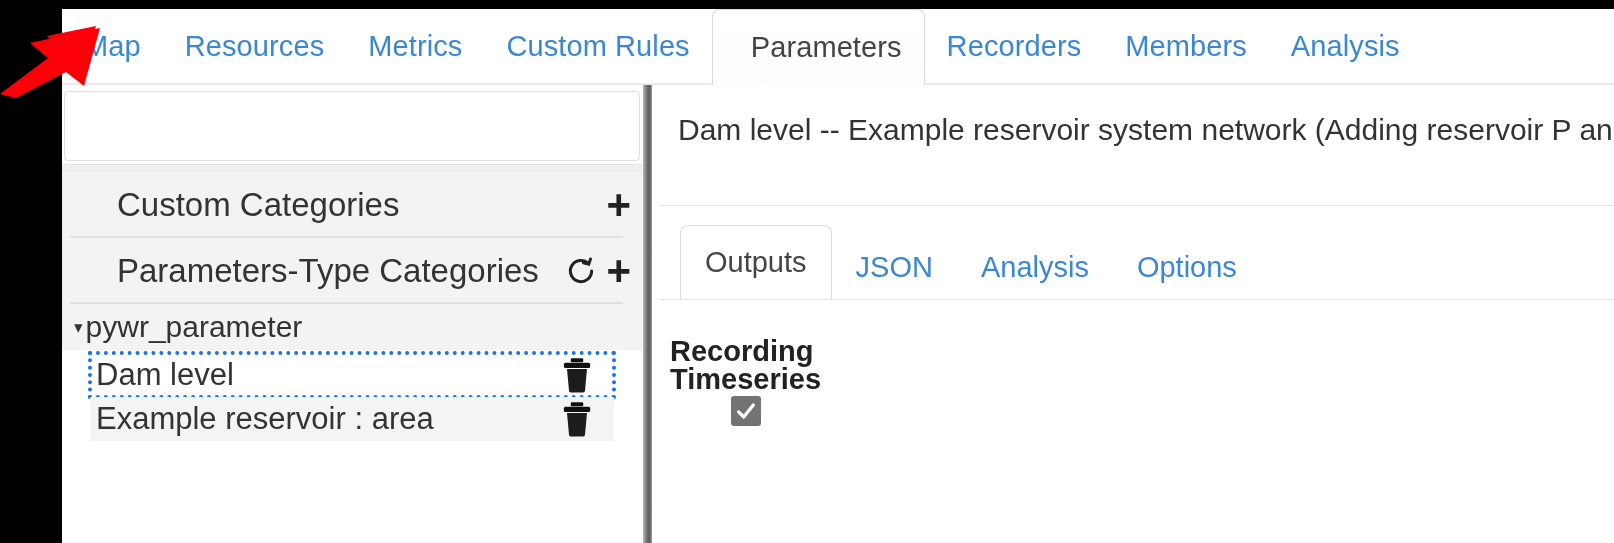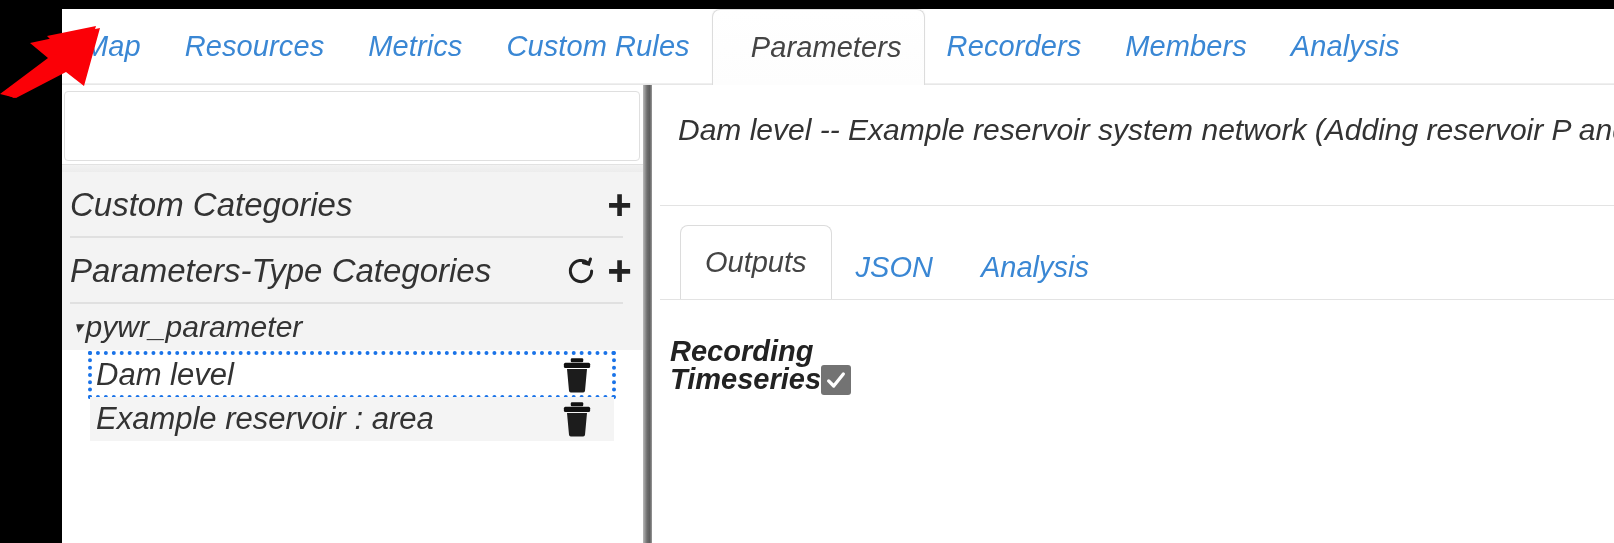--- a/index.html
+++ b/index.html
@@ -6,21 +6,21 @@
   html,body { width:1614px; height:543px; overflow:hidden; background:#000; }
   body { font-family:"Liberation Sans", sans-serif; }
 
   #screen { position:relative; width:1614px; height:543px; background:#000; }
 
   
   .black-top { position:absolute; left:0; top:0; width:1614px; height:9px; background:#000; z-index:30; }
   .black-left { position:absolute; left:0; top:0; width:62px; height:543px; background:#000; z-index:29; }
 
   
-  .page { position:absolute; left:62px; top:9px; width:1552px; height:534px; background:#fff;font-style:italic; }
+  .page { position:absolute; left:62px; top:9px; width:1552px; height:534px; background:#fff; }
 
   
   .tabbar { position:absolute; left:0; top:0; width:1552px; height:76px; background:#fff; }
   .tabbar:after { content:""; position:absolute; left:0; bottom:0; width:100%; height:2px;
                   background:linear-gradient(#f3f3f3,#e3e3e3); }
   .tablist { position:absolute; left:0; bottom:2px; height:74px; display:flex; align-items:flex-end; }
   .tab { position:relative; height:74px; display:flex; align-items:center; justify-content:center;
          padding:0 22px; font-size:29px; color:#3a87d4; letter-spacing:.1px; white-space:nowrap;
          cursor:pointer; background:transparent; }
   .tab.active { color:#444; background:linear-gradient(#ffffff,#fdfdfd);
@@ -34,21 +34,21 @@
   
   .leftpane { position:absolute; left:0; top:0; width:581px; height:458px; background:#fff; }
   .lp-topbox { position:absolute; left:2px; top:6px; width:576px; height:70px;
                background:#fff; border:1px solid #dfdfdf; border-radius:4px; }
   .lp-sep { position:absolute; left:0; top:79px; width:581px; height:8px;
             background:linear-gradient(#f2f2f2,#ececec); border-top:1px solid #e2e2e2; }
 
   .cat-block { position:absolute; left:0; width:581px; background:#f3f3f3; }
   .cat-row { position:relative; height:66px; display:flex; align-items:center;
              padding:0 12px 0 8px; }
-  .cat-title { font-size:33px; color:#333; flex:1; white-space:nowrap; }
+  .cat-title { font-size:33px; color:#333; flex:1; white-space:nowrap;margin-left:47px; }
   .cat-actions { display:flex; align-items:center; gap:10px; }
   .icon-plus { font-size:42px; line-height:1; color:#222; font-weight:700; cursor:pointer; }
   .icon-refresh { width:30px; height:30px; cursor:pointer; display:block; }
   .cat-underline { position:absolute; left:8px; right:20px; bottom:0; height:2px; background:#e0e0e0; }
 
   .tree-row { position:absolute; left:0; width:581px; height:46px; background:#f3f3f3;
               display:flex; align-items:center; padding-left:12px; }
   .caret { font-size:17px; color:#333; margin-right:3px; line-height:1; }
   .tree-label { font-size:30px; color:#333; }
 
@@ -75,21 +75,21 @@
   .rp-rule1 { position:absolute; left:8px; top:120px; width:954px; height:1px; background:#e3e3e3; }
 
   .inner-tabs { position:absolute; left:28px; top:142px; height:72px; display:flex; align-items:flex-end; }
   .itab { height:64px; display:flex; align-items:center; justify-content:center;
           padding:0 24px; font-size:29px; color:#3a87d4; white-space:nowrap; cursor:pointer; }
   .itab.active { color:#444; background:#fff; border:1px solid #dcdcdc; border-bottom:none;
                  border-top-left-radius:8px; border-top-right-radius:8px; height:74px; }
   .rp-rule2 { position:absolute; left:8px; top:214px; width:954px; height:1px; background:#e3e3e3; }
 
   .rec-head { position:absolute; left:18px; top:226px; font-size:29px; font-weight:bold; color:#222;margin-top:24px; }
-  .ts-row { position:absolute; left:18px; top:278px; display:flex; align-items:center; }
+  .ts-row { position:absolute; left:18px; top:278px; display:flex; align-items:center;flex-direction:column; }
   .ts-label { font-size:29px; font-weight:bold; color:#222; }
   .cbox { width:30px; height:30px; background:#737373; border-radius:3px;
           display:inline-flex; align-items:center; justify-content:center; cursor:pointer; }
   .cbox svg { width:22px; height:22px; display:block; }
 
   
   .arrow { position:absolute; left:0; top:6px; width:150px; height:92px; z-index:40; pointer-events:none; }
 </style>
 </head>
 <body>
@@ -200,20 +200,23 @@
         <div class="inner-tabs" id="detail-tablist">
             <div class="itab active">
               <span>Outputs</span>
             </div>
             <div class="itab">
               <span>JSON</span>
             </div>
             <div class="itab">
               <span>Analysis</span>
             </div>
+            <div class="itab">
+              <span>Options</span>
+            </div>
           </div>
         <div class="rp-rule2"></div>
 
         <div class="rec-head">Recording</div>
 
         <div class="ts-row">
           <span class="ts-label">Timeseries</span>
           <span class="cbox">
             <svg viewBox="0 0 24 24" fill="none" stroke="#ffffff" stroke-width="3.6" stroke-linecap="round" stroke-linejoin="round">
               <polyline points="4,13 9.5,18.5 20,5.5"></polyline>

